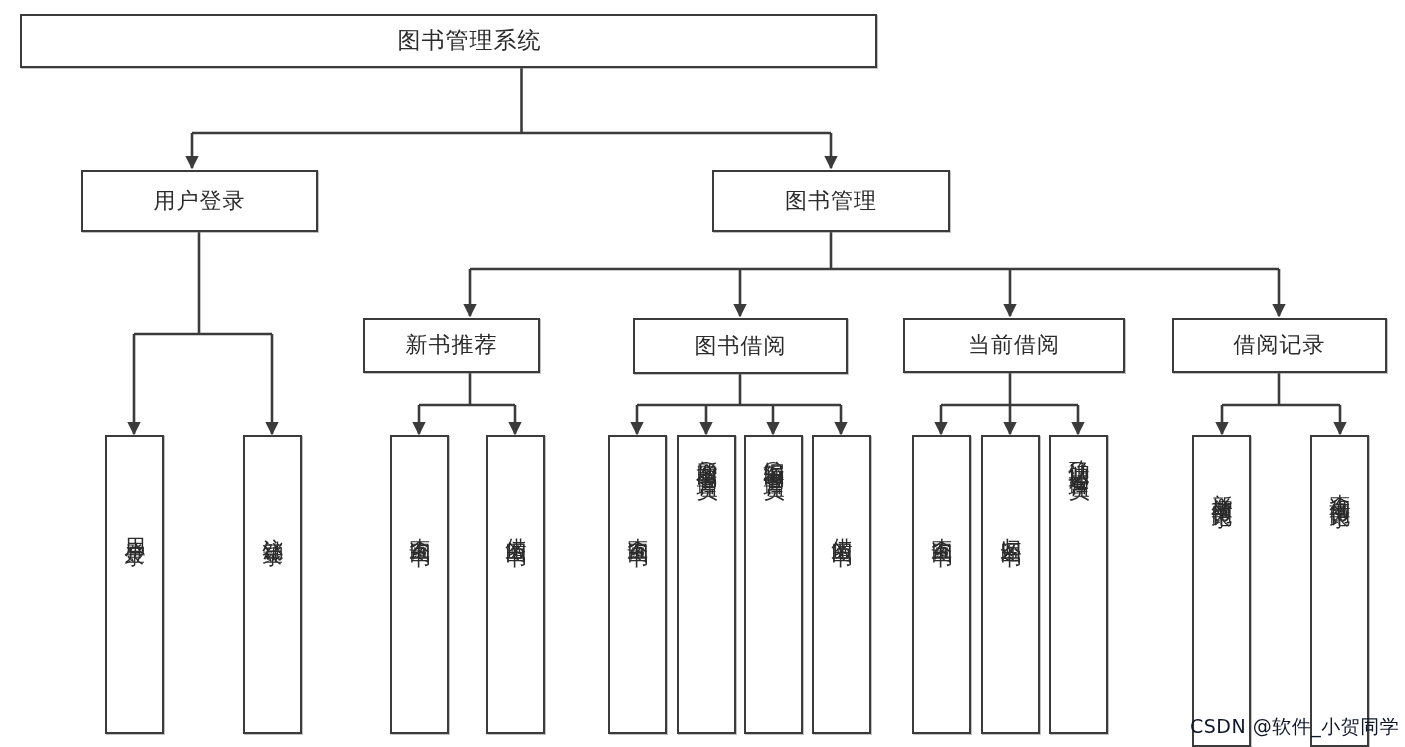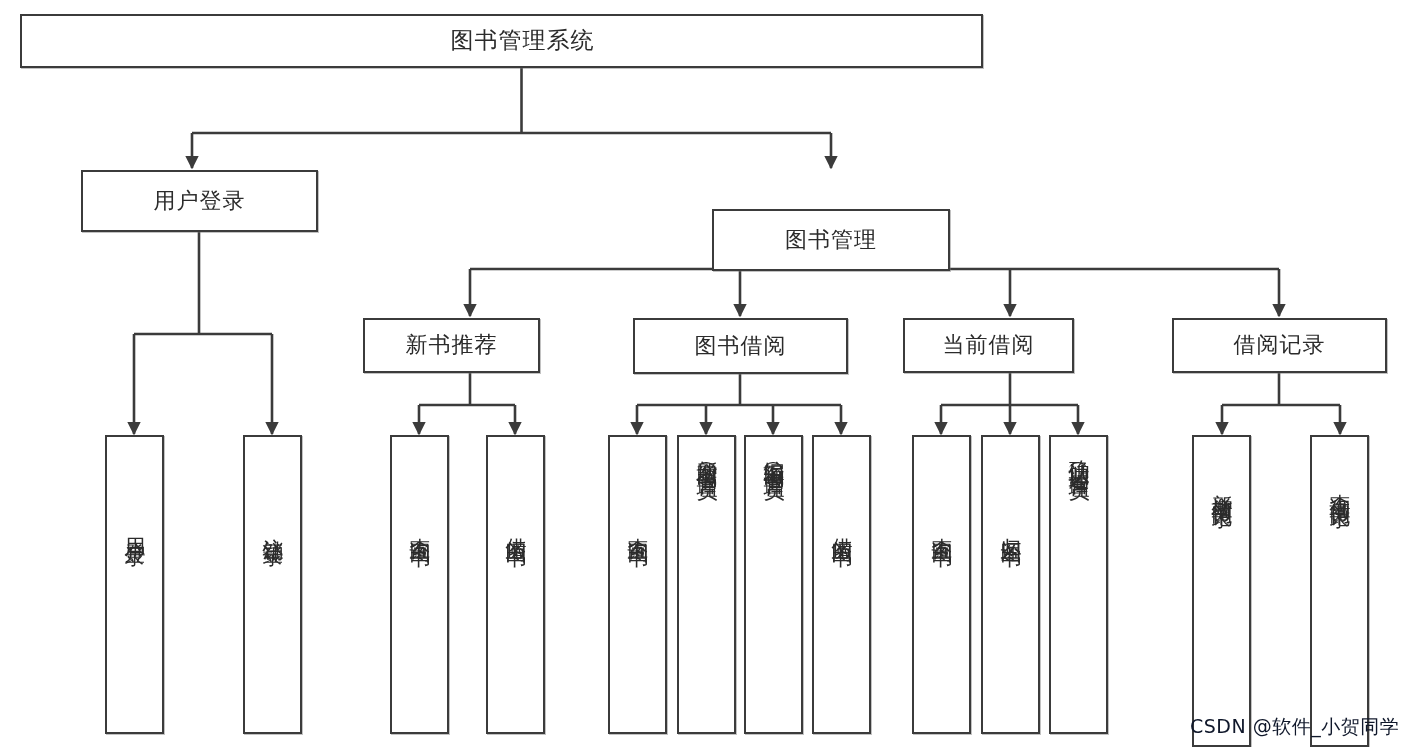--- a/index.html
+++ b/index.html
@@ -116,38 +116,38 @@
       <path d="M 1010 405 L 1010 434" marker-end="url(#arrow)"></path>
       <path d="M 1078 405 L 1078 434" marker-end="url(#arrow)"></path>
 
       <path d="M 1279 373 L 1279 405"></path>
       <path d="M 1222 405 L 1340 405"></path>
       <path d="M 1222 405 L 1222 434" marker-end="url(#arrow)"></path>
       <path d="M 1340 405 L 1340 434" marker-end="url(#arrow)"></path>
     </g>
   </svg>
 
-  <div class="node horizontal root" style="left:20px; top:14px; width:963px; height:54px;padding-left:42px;">
+  <div class="node horizontal root" style="left:20px; top:14px; width:857px; height:54px;padding-left:42px;">
     <span>图书管理系统</span>
   </div>
 
   <div class="node horizontal" style="left:81px; top:170px; width:237px; height:62px;">
     <span>用户登录</span>
   </div>
-  <div class="node horizontal" style="left:712px; top:170px; width:238px; height:62px;margin-top:39px;">
+  <div class="node horizontal" style="left:712px; top:170px; width:238px; height:62px;">
     <span>图书管理</span>
   </div>
 
   <div class="node horizontal" style="left:363px; top:318px; width:177px; height:55px;">
     <span>新书推荐</span>
   </div>
   <div class="node horizontal" style="left:633px; top:318px; width:215px; height:56px;">
     <span>图书借阅</span>
   </div>
-  <div class="node horizontal" style="left:903px; top:318px; width:171px; height:55px;">
+  <div class="node horizontal" style="left:903px; top:318px; width:222px; height:55px;">
     <span>当前借阅</span>
   </div>
   <div class="node horizontal" style="left:1172px; top:318px; width:215px; height:55px;">
     <span>借阅记录</span>
   </div>
 
   <div class="node vertical" style="left:105px; top:435px; width:59px; height:299px; padding-top:84px;">
     <span class="vtext">用户登录</span>
   </div>
   <div class="node vertical" style="left:243px; top:435px; width:59px; height:299px; padding-top:84px;">

